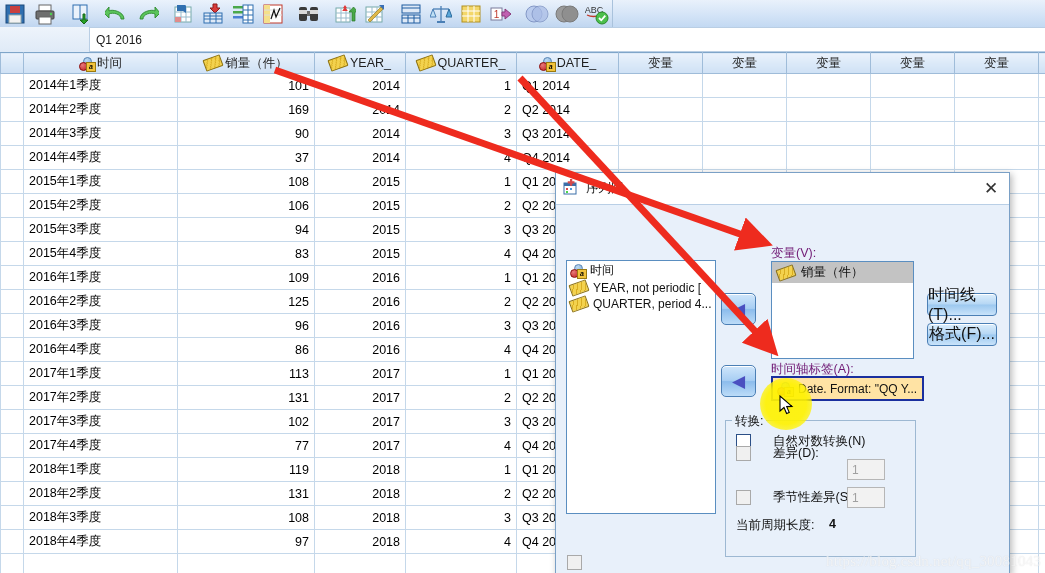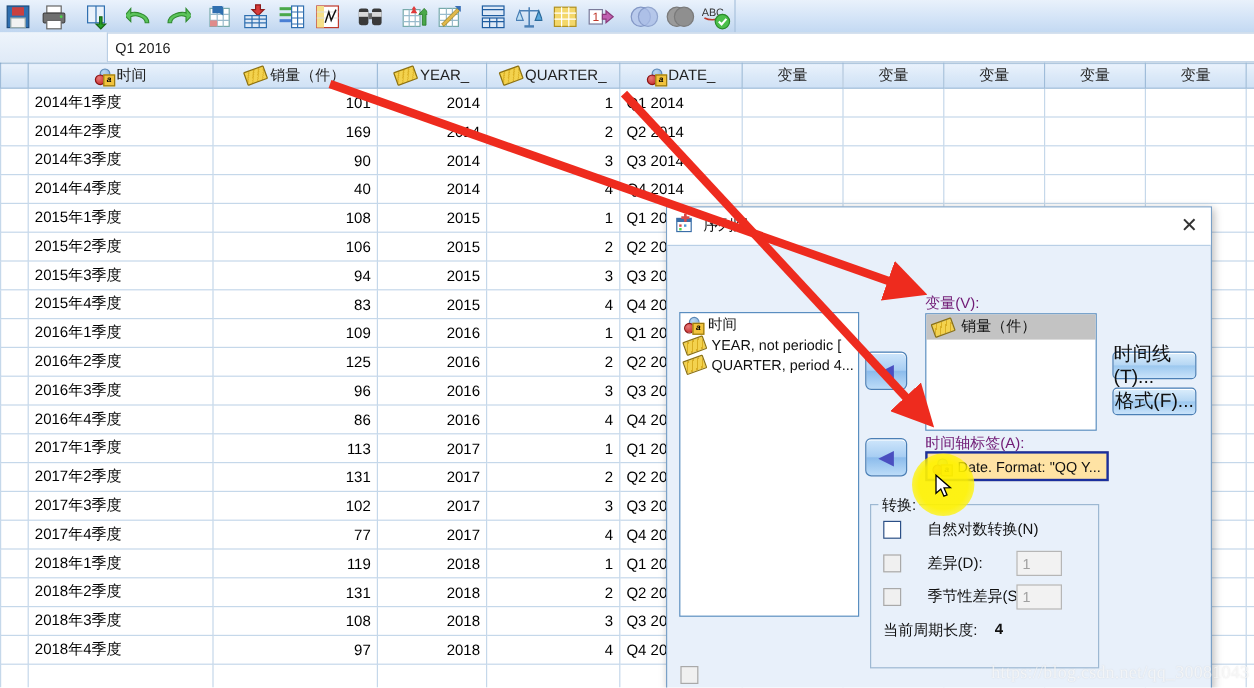--- a/index.html
+++ b/index.html
@@ -504,21 +504,21 @@
             <td class="lft"></td>
             <td class="lft"></td>
             <td class="lft"></td>
             <td class="lft"></td>
             <td class="lft"></td>
             <td class="lft"></td>
           </tr>
           <tr>
             <td class="rowhdr"></td>
             <td class="lft">2014年4季度</td>
-            <td class="num">40</td>
+            <td class="num">37</td>
             <td class="num">2014</td>
             <td class="num">4</td>
             <td class="lft">Q4 2014</td>
             <td class="lft"></td>
             <td class="lft"></td>
             <td class="lft"></td>
             <td class="lft"></td>
             <td class="lft"></td>
             <td class="lft"></td>
           </tr>
@@ -830,21 +830,21 @@
       <div class="sidebtn" style="left:371px; top:70px;">格式(F)...</div>
 
       <div class="groupbox" style="left:169px; top:215px; width:189px; height:135px;"></div>
       <div class="groupbox-title" style="left:176px; top:208px;">转换:</div>
 
       <div class="cbrow" style="left:180px; top:228px;">
         <span class="cbox"></span>
         <span>自然对数转换(N)</span>
       </div>
 
-      <div class="cbrow" style="left:180px; top:256px;">
+      <div class="cbrow" style="left:180px; top:240px;">
         <span class="cbox dis"></span>
         <span>差异(D):</span>
       </div>
       <div class="numfield" style="left:291px; top:254px;">1</div>
 
       <div class="cbrow" style="left:180px; top:284px;">
         <span class="cbox dis"></span>
         <span>季节性差异(S):</span>
       </div>
       <div class="numfield" style="left:291px; top:282px;">1</div>

